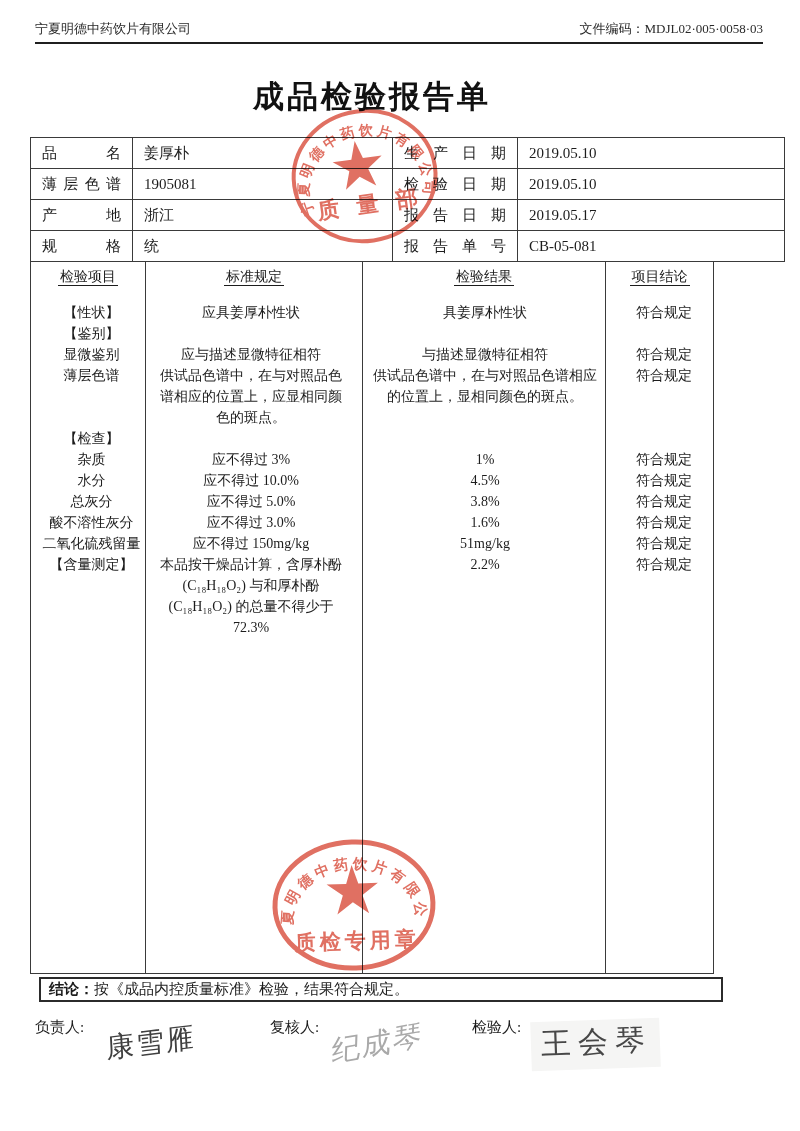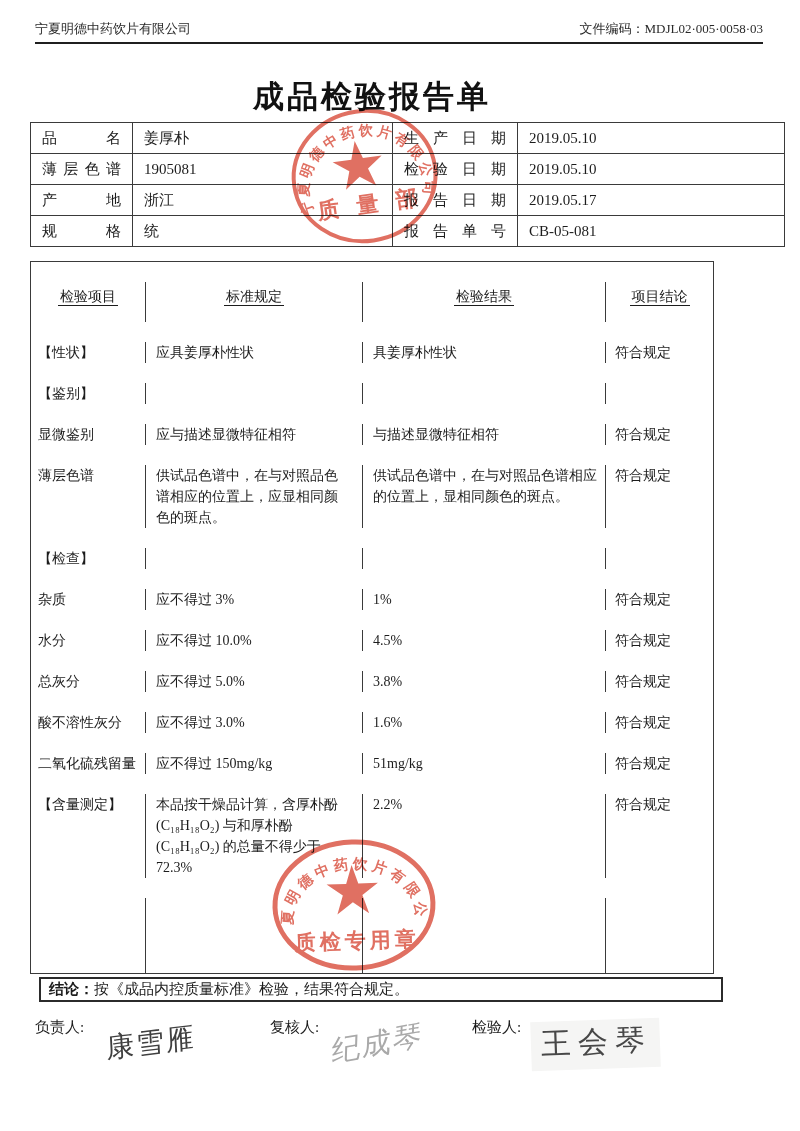--- a/index.html
+++ b/index.html
@@ -7,34 +7,34 @@
     position:relative;width:800px;height:1131px;background:#ffffff;
     font-family:"Liberation Serif","DejaVu Serif",serif;color:#1c1c1c;
     overflow:hidden;
   }
   
   .letterhead{position:absolute;top:20px;left:35px;width:728px;display:flex;justify-content:space-between;font-size:13px;color:#2a2a2a;}
   .head-rule{position:absolute;top:42px;left:35px;width:728px;height:2px;background:#1f1f1f;}
   
   .doc-title{position:absolute;top:76px;left:30px;width:684px;text-align:center;font-size:31px;font-weight:bold;letter-spacing:3px;color:#111;}
   
-  .info-table{position:absolute;top:122px;left:30px;border-collapse:collapse;table-layout:fixed;}
+  .info-table{position:absolute;top:137px;left:30px;border-collapse:collapse;table-layout:fixed;}
   .info-table td{border:1px solid #3a3a3a;height:30px;font-size:15px;vertical-align:middle;overflow:hidden;}
   .info-table td.lbl{text-align:justify;text-align-last:justify;padding:0 11px;}
   .info-table td.val{padding:0 0 0 11px;}
   .w1{width:79px}.w2{width:248px}.w3{width:102px}.w4{width:255px}
   
   .main-table{
     position:absolute;top:261px;left:30px;width:684px;height:713px;
     border:1px solid #3a3a3a;box-sizing:border-box;display:flex;flex-direction:column;
     font-size:14px;line-height:21px;
   }
-  .mrow{display:grid;grid-template-columns:115px 217px 243px 1fr;margin-top:20px;}
+  .mrow{display:grid;grid-template-columns:115px 217px 243px 1fr;}
   .mrow.fill{flex:1;}
-  .c{border-right:1px solid #3a3a3a;min-height:21px;box-sizing:border-box;}
+  .c{border-right:1px solid #3a3a3a;min-height:21px;box-sizing:border-box;text-align:center;}
   .c:last-child{border-right:none;}
   .c1{padding-left:7px;}
   .c2{padding:0 16px 0 10px;}
   .c3{padding:0 8px 0 10px;}
   .c4{padding-left:9px;}
   .mrow.head .c{text-align:center;padding:4px 0 15px 0;}
   .mrow.head .hspan{border-bottom:1px solid #1c1c1c;padding:0 2px 1px 2px;}
   
   .conclusion{
     position:absolute;top:977px;left:39px;width:684px;height:25px;box-sizing:border-box;

